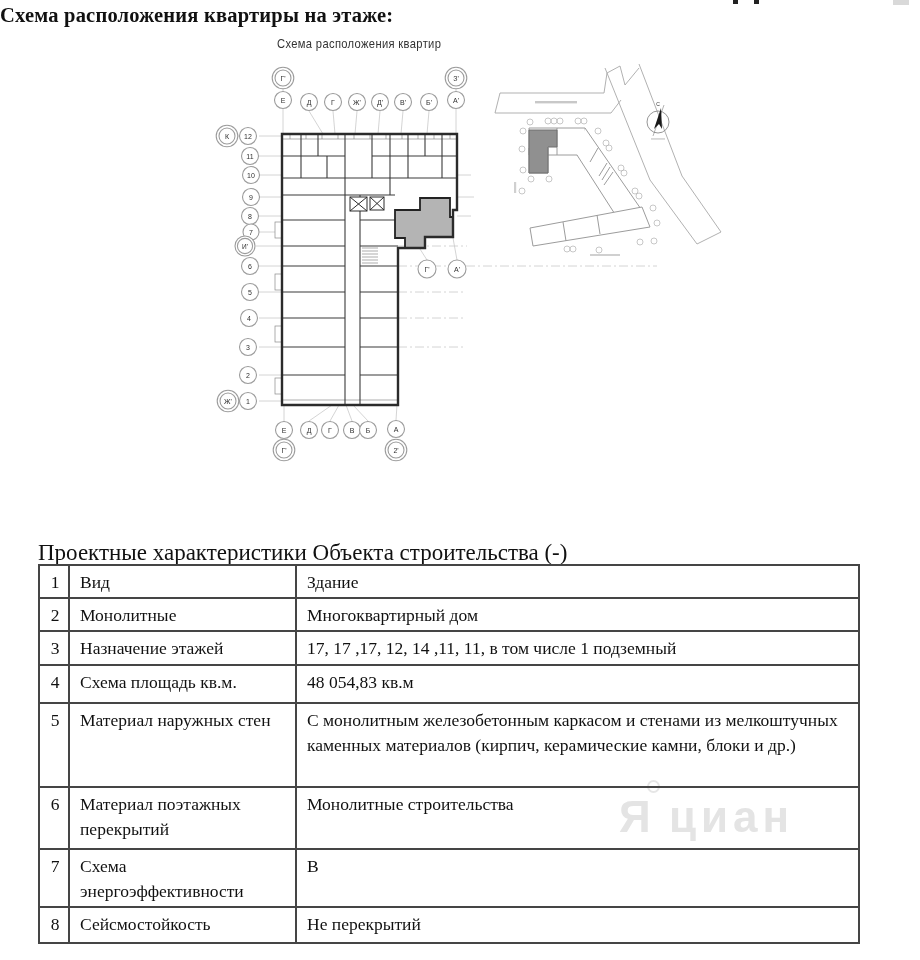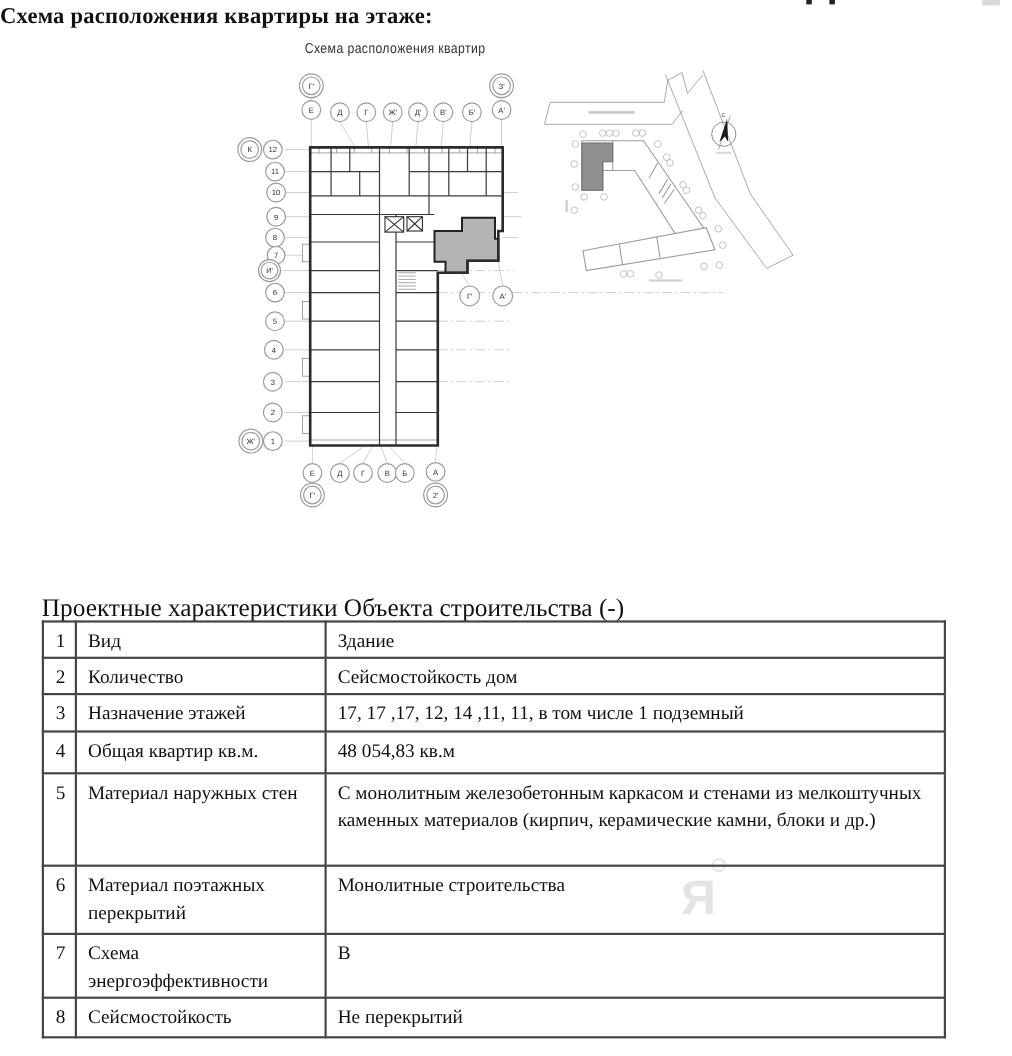--- a/index.html
+++ b/index.html
@@ -385,49 +385,50 @@
     <g transform="translate(252,209)">
         <circle r="9"></circle>
         <text y="2.6" font-size="7" text-anchor="middle" stroke="none">А'</text>
       </g>
   </g>
 </svg>
 
 <div class="abs wm">
   <div class="ring"></div>
   <div class="glyph">Я</div>
+  <div class="txt">циан</div>
 </div>
 
 <div class="abs tbl-title">Проектные характеристики  Объекта строительства (-)</div>
 
 <table class="props">
   <colgroup>
       <col style="width:30px">
       <col style="width:227px">
       <col style="width:563px">
     </colgroup>
   <tbody>
     <tr style="height:33px">
       <td class="num">1</td>
       <td>Вид</td>
       <td>Здание</td>
       </tr>
     <tr style="height:32px">
       <td class="num">2</td>
-      <td>Количество</td>
-      <td>Сейсмостойкость дом</td>
+      <td>Монолитные</td>
+      <td>Многоквартирный дом</td>
       </tr>
     <tr style="height:34px">
       <td class="num">3</td>
       <td>Назначение этажей</td>
       <td>17, 17 ,17, 12, 14 ,11, 11, в том числе 1 подземный</td>
       </tr>
     <tr style="height:38px">
       <td class="num">4</td>
-      <td>Общая квартир кв.м.</td>
+      <td>Схема площадь кв.м.</td>
       <td>48 054,83 кв.м</td>
       </tr>
     <tr style="height:84px">
       <td class="num">5</td>
       <td>Материал наружных стен</td>
       <td>С монолитным железобетонным каркасом и стенами из мелкоштучных каменных материалов (кирпич, керамические камни, блоки и др.)</td>
       </tr>
     <tr style="height:62px">
       <td class="num">6</td>
       <td>Материал поэтажных перекрытий</td>

